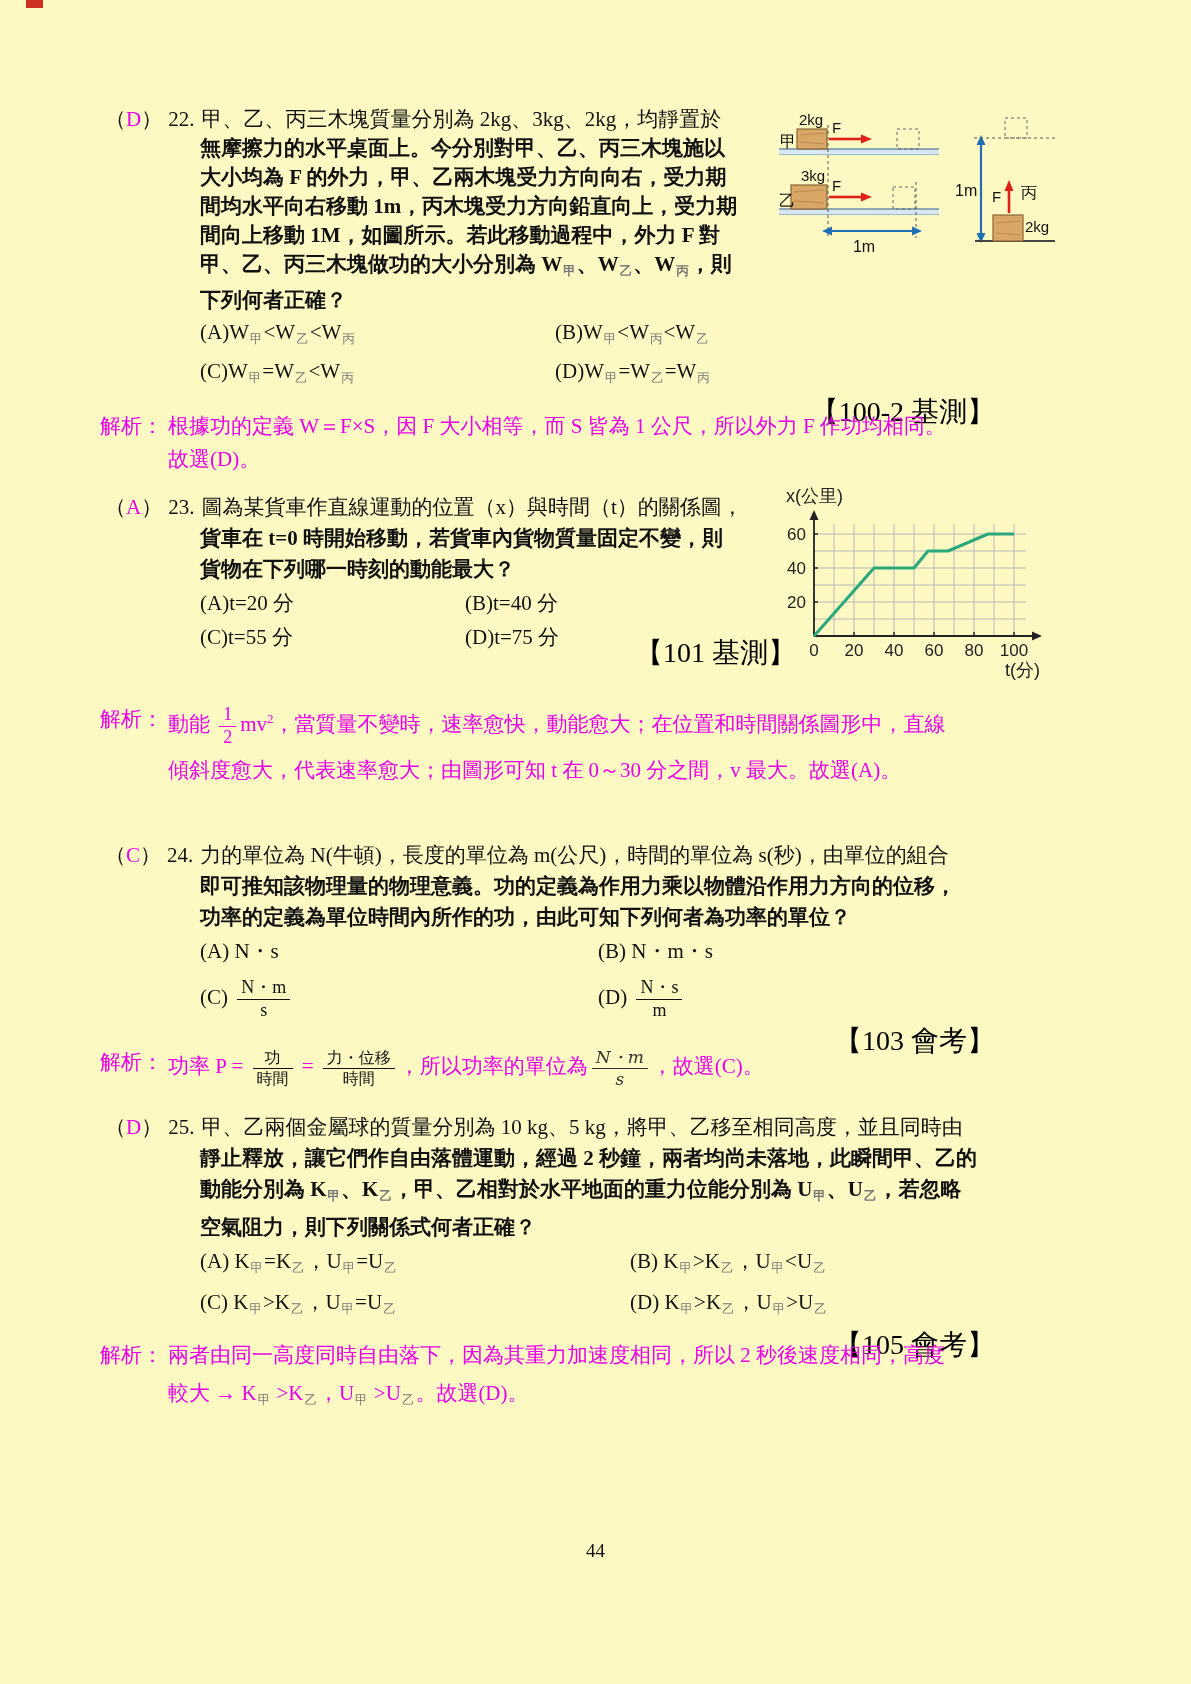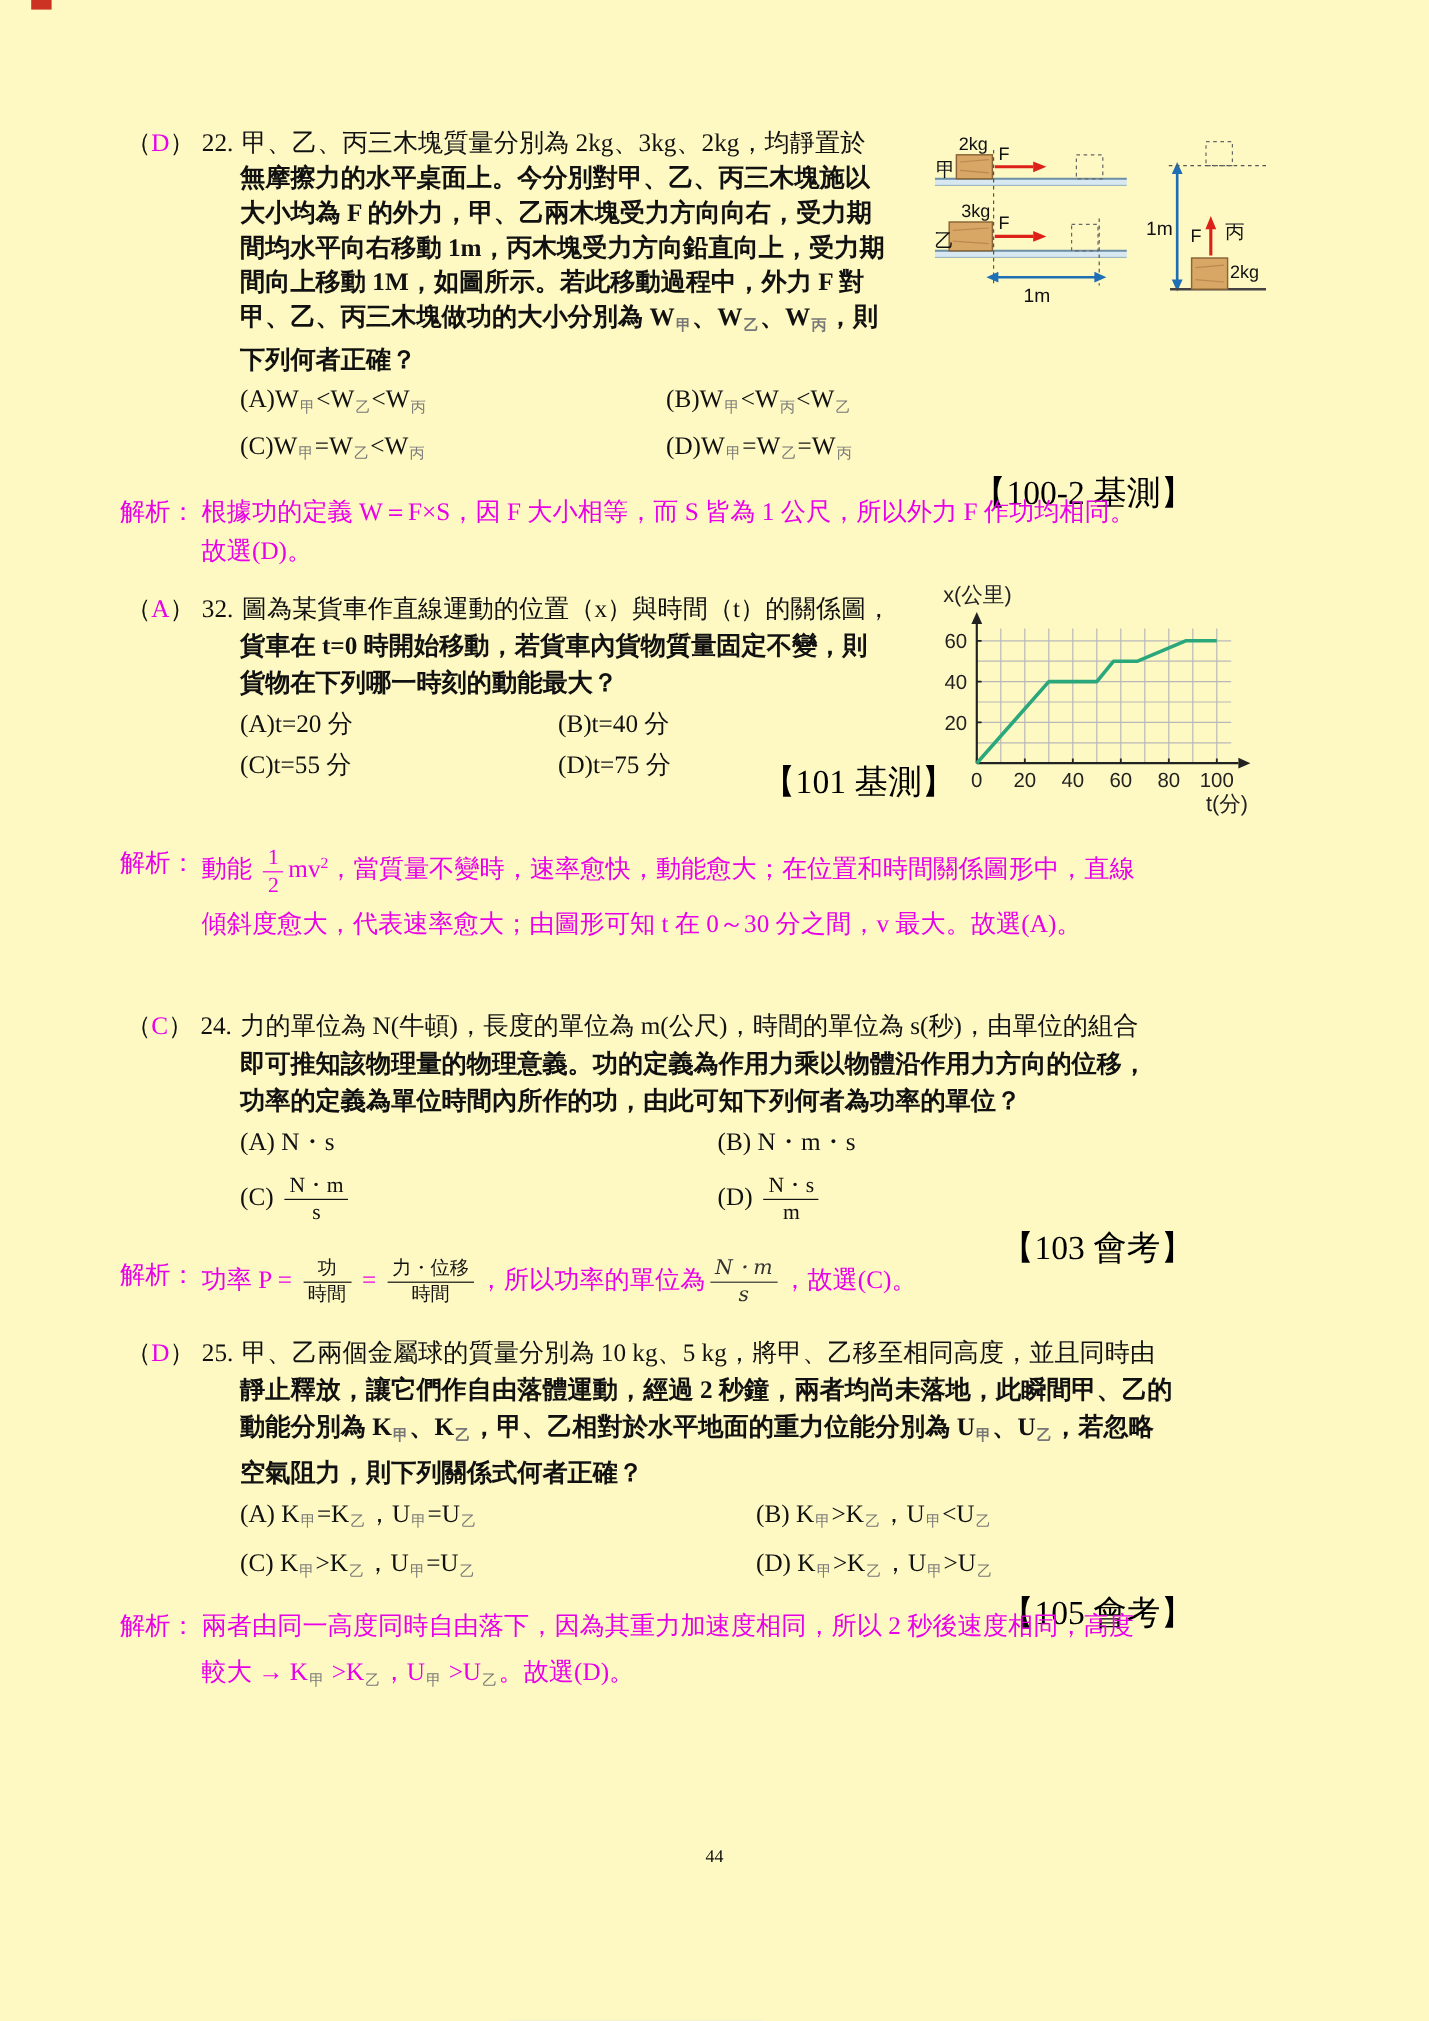--- a/index.html
+++ b/index.html
@@ -25,21 +25,21 @@
   .frac{display:inline-block;text-align:center;vertical-align:middle;line-height:1.1;font-size:18px;margin:0 4px;}
   .frac .num{display:block;border-bottom:1.6px solid currentColor;padding:0 4px 1px;}
   .frac .den{display:block;padding:1px 4px 0;}
   .frac.dark{color:#111;font-size:16px;}
   .frac.math{color:#333;font-style:italic;font-size:17px;font-family:"DejaVu Serif",serif;}
   .expl{position:absolute;color:#e800e8;font-size:21px;line-height:33px;white-space:nowrap;}
   .expl .lbl{position:absolute;left:0;top:0;}
   .expl .body{margin-left:68px;}
   .figure{position:absolute;}
   svg text{font-family:"Liberation Sans","DejaVu Sans",sans-serif;}
-  .pageno{position:absolute;top:1540px;left:0;width:100%;text-align:center;font-size:15px;color:#111;}
+  .pageno{position:absolute;top:1540px;left:0;width:100%;text-align:center;font-size:19px;color:#111;}
   .cropmark{position:absolute;left:26px;top:0;width:17px;height:8px;background:#cc3322;}
 </style>
 </head>
 <body>
 
 <div class="page">
 
   <div class="cropmark"></div>
 
   <section class="q" style="left:105px;top:105px;width:940px;">
@@ -139,21 +139,21 @@
   </div>
 
   <div class="expl" style="left:100px;top:410px;width:950px;">
     <span class="lbl">解析：</span>
     <div class="body">根據功的定義 W＝F×S，因 F 大小相等，而 S 皆為 1 公尺，所以外力 F 作功均相同。</div>
     <div class="body">故選(D)。</div>
   </div>
 
   <section class="q" style="left:105px;top:492px;width:940px;line-height:31px;">
     <div class="head">
-      <span>（</span><span class="ansletter">A</span><span>）</span><span class="qnum">32.</span><span>圖為某貨車作直線運動的位置（x）與時間（t）的關係圖，</span>
+      <span>（</span><span class="ansletter">A</span><span>）</span><span class="qnum">23.</span><span>圖為某貨車作直線運動的位置（x）與時間（t）的關係圖，</span>
     </div>
     <div class="cont">貨車在 t=0 時開始移動，若貨車內貨物質量固定不變，則</div>
     <div class="cont">貨物在下列哪一時刻的動能最大？</div>
     <div class="opts c265">
       <div>(A)t=20 分</div>
       <div>(B)t=40 分</div>
       <div>(C)t=55 分</div>
       <div>(D)t=75 分</div>
     </div>
     <div class="tag" style="position:absolute;left:530px;top:141px;">【101 基測】</div>

